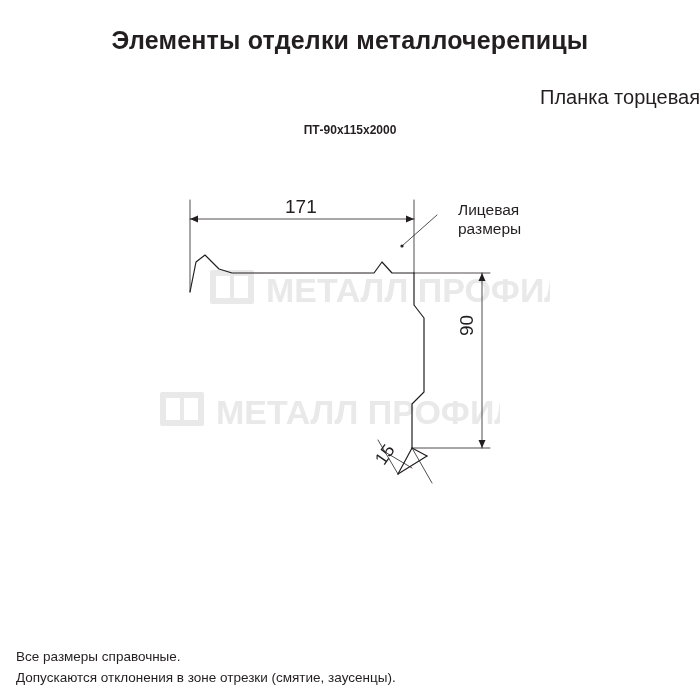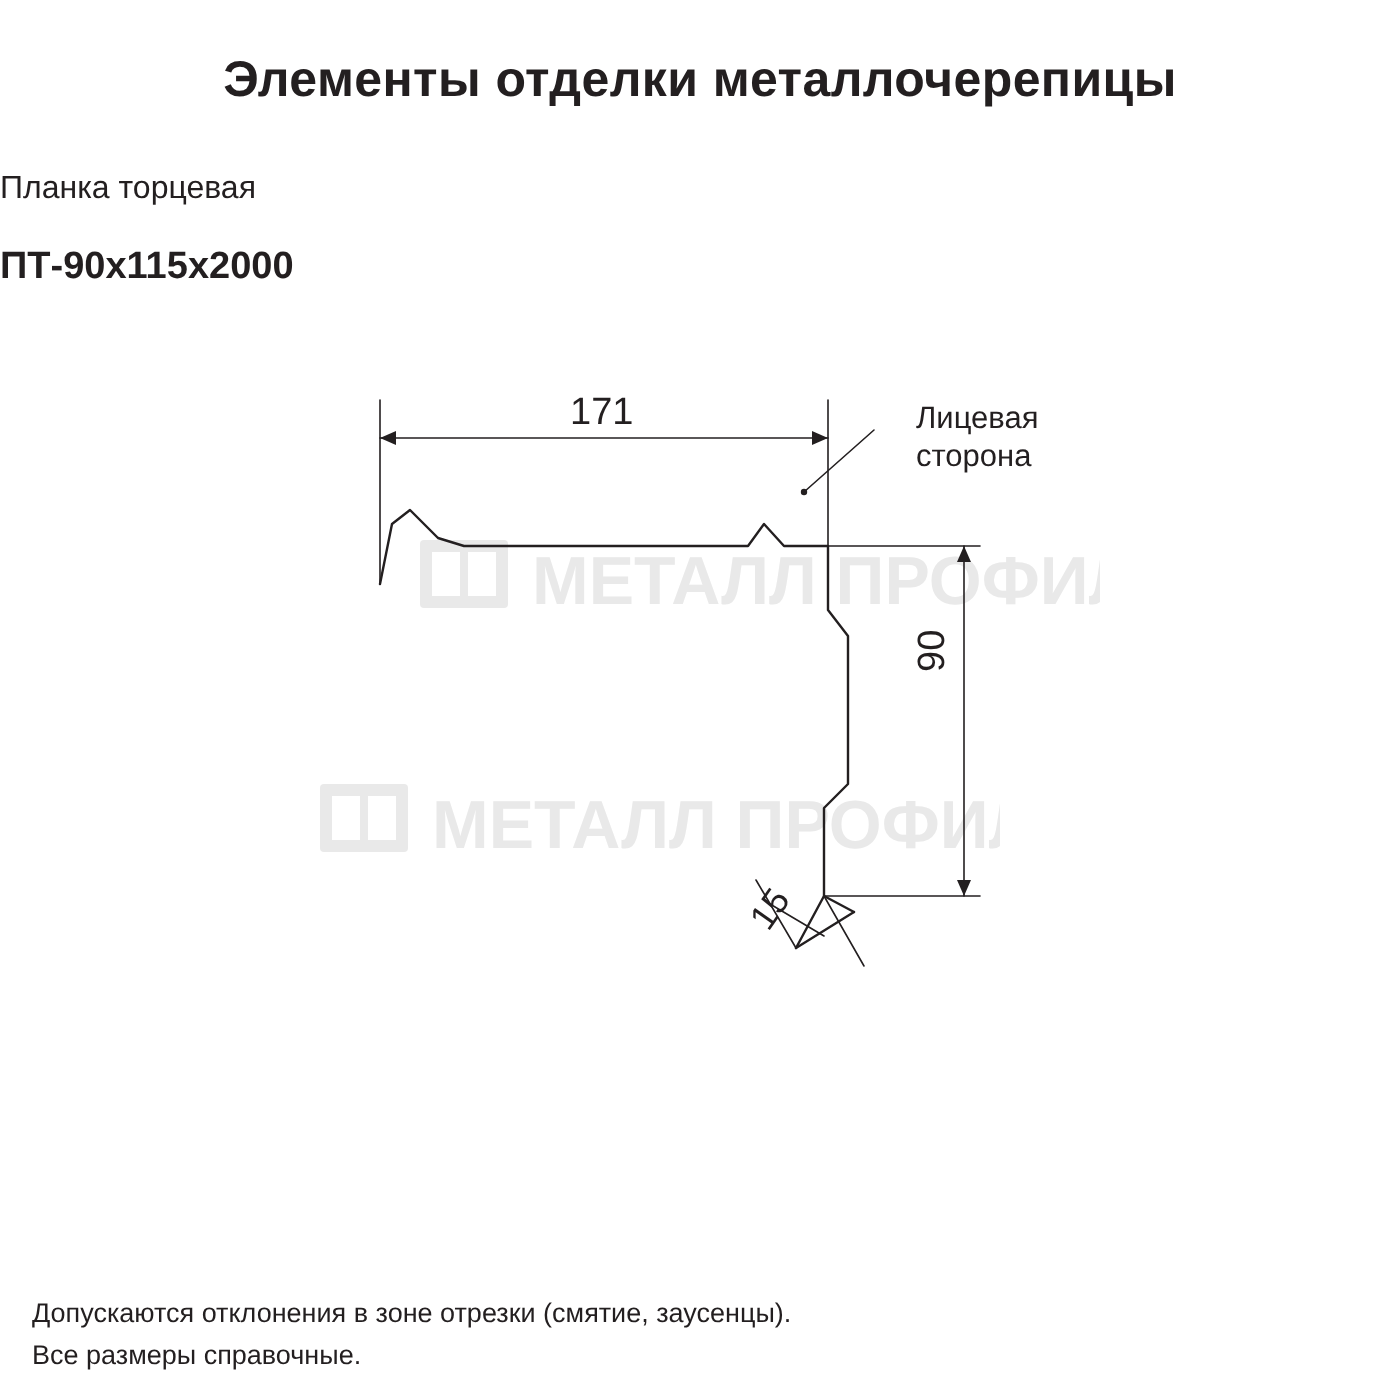--- a/index.html
+++ b/index.html
@@ -29,30 +29,30 @@
     text-align: center;
     font-size: 25px;
     font-weight: bold;
     letter-spacing: 0.2px;
   }
   .subtitle {
     position: absolute;
     top: 86px;
     left: 0;
     width: 700px;
-    text-align: left;
-    font-size: 16px;
+    text-align: right;
+    font-size: 20px;
   }
   .code {
     position: absolute;
     top: 123px;
     left: 0;
     width: 700px;
-    text-align: left;
-    font-size: 19px;
+    text-align: center;
+    font-size: 12px;
     font-weight: bold;
   }
   .drawing {
     position: absolute;
     top: 0;
     left: 0;
     width: 700px;
     height: 700px;
   }
   .wm {
@@ -159,21 +159,21 @@
       <circle cx="402" cy="246" r="1.6" fill="#231f20" stroke="none"></circle>
     </g>
   </svg>
 
   <div class="dim-label dim-115">171</div>
   <div class="dim-label dim-90">90</div>
   <div class="dim-label dim-15">15</div>
 
   <div class="face-label">
     <div>Лицевая</div>
-    <div>сторона</div>
+    <div>размеры</div>
   </div>
 
   <div class="footnotes">
+    <div class="footnote-line">Все размеры справочные.</div>
     <div class="footnote-line">Допускаются отклонения в зоне отрезки (смятие, заусенцы).</div>
-    <div class="footnote-line">Все размеры справочные.</div>
   </div>
 
 </div>
 
 </body></html>

